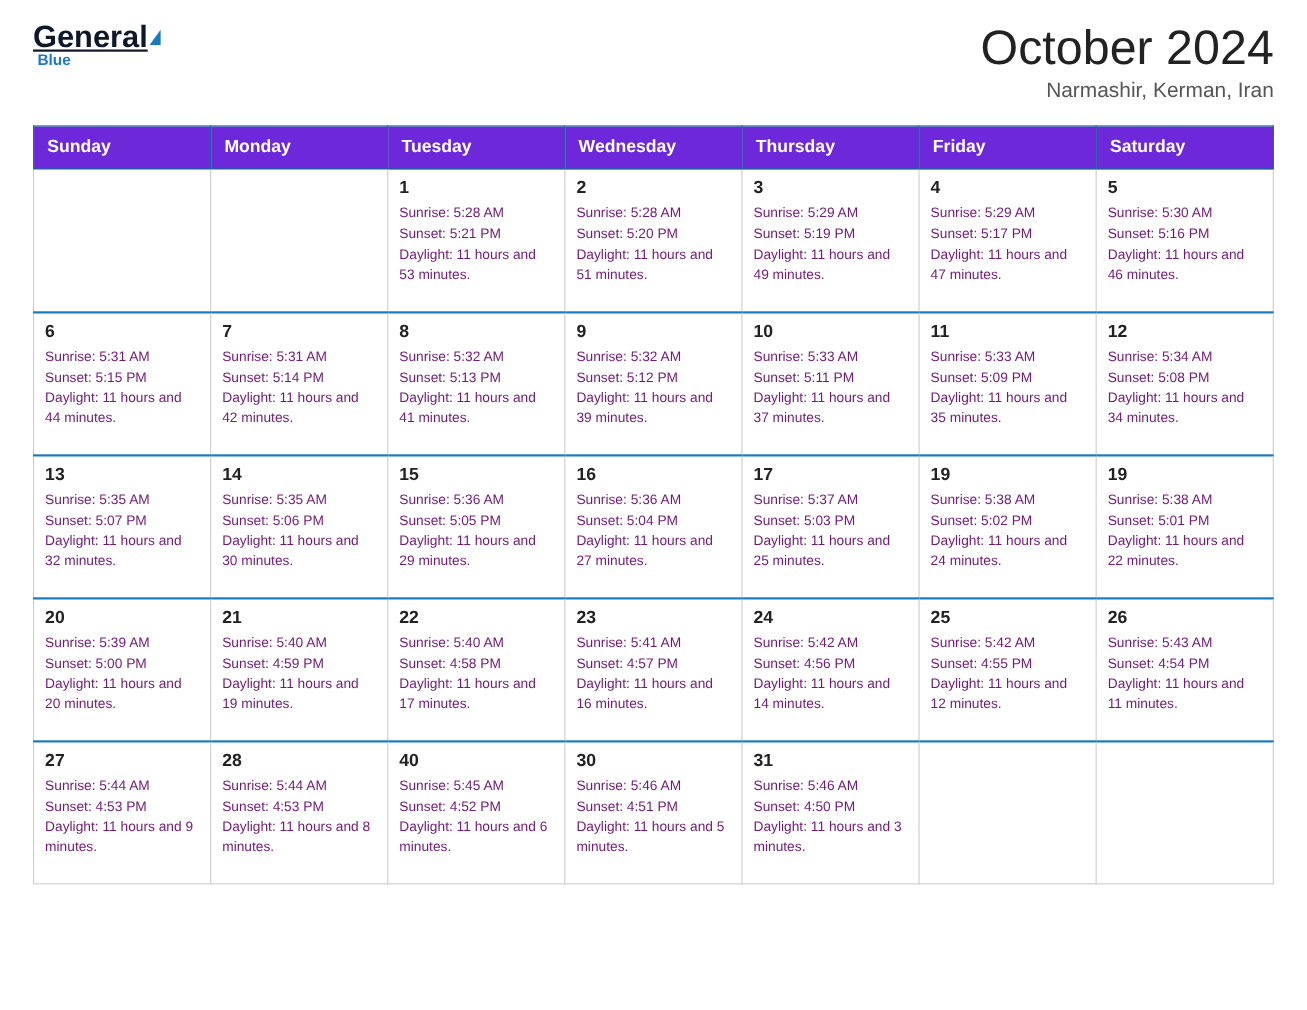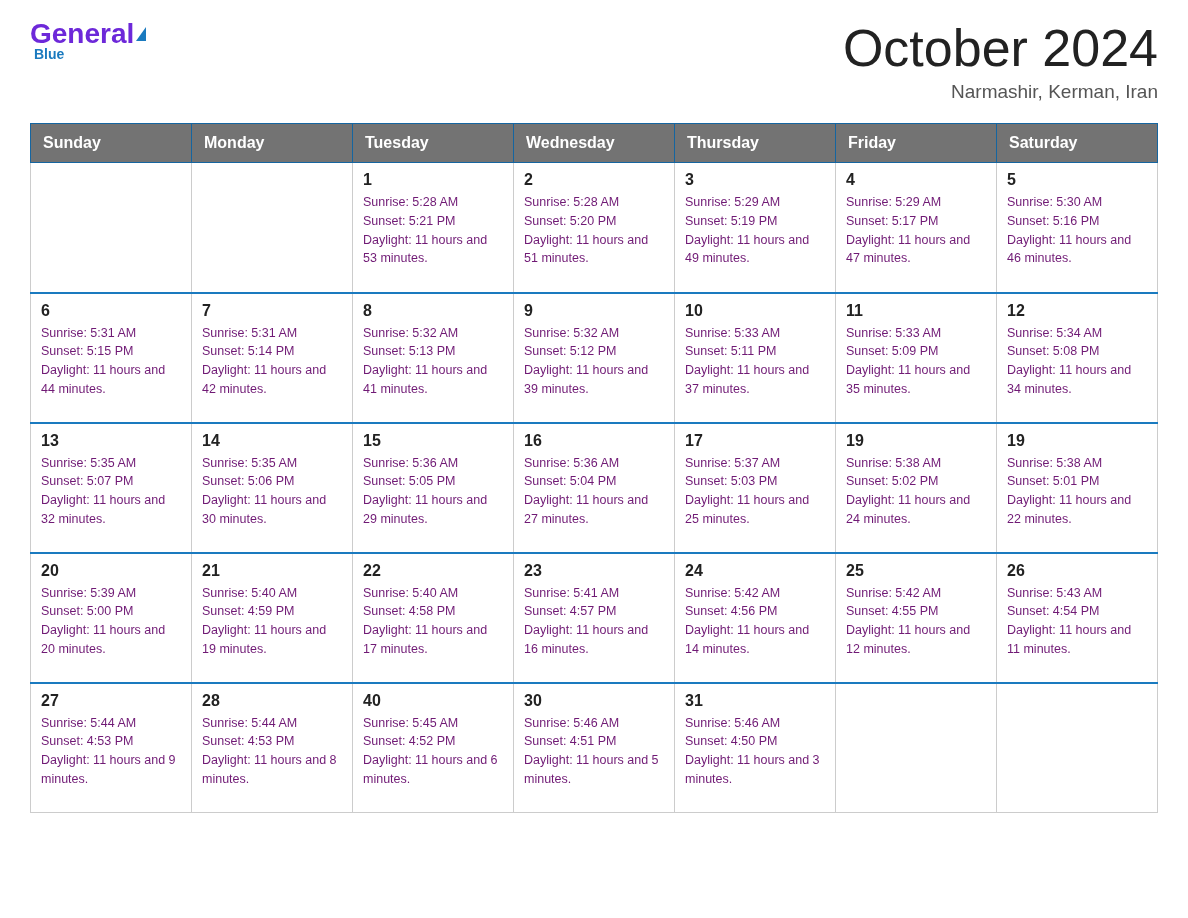--- a/index.html
+++ b/index.html
@@ -17,22 +17,23 @@
       margin-bottom: 20px;
     }
     .logo {
       display: flex;
       flex-direction: column;
       align-items: flex-start;
     }
     .logo-general {
       font-size: 28px;
       font-weight: bold;
-      color: #6d28d9;
+      color: #0f172a;
       line-height: 1;
+      text-decoration: underline;
     }
     .logo-triangle {
       display: inline-block;
       width: 0;
       height: 0;
       border-left: 10px solid transparent;
       border-bottom: 14px solid #1a7abf;
       margin-left: 2px;
       vertical-align: middle;
     }
@@ -40,37 +41,37 @@
       font-size: 14px;
       font-weight: bold;
       color: #1a7abf;
       margin-top: -2px;
       margin-left: 4px;
     }
     .title-block {
       text-align: right;
     }
     .month-title {
-      font-size: 52px;
+      font-size: 44px;
       font-weight: 300;
       color: #222;
       line-height: 1.1;
     }
     .location {
       font-size: 19px;
       color: #555;
       margin-top: 4px;
     }
     .calendar {
       width: 100%;
       border-collapse: collapse;
       border: 1px solid #aaa;
     }
     .calendar th {
-      background-color: #737373;
+      background-color: #6d28d9;
       color: white;
       font-size: 16px;
       font-weight: 600;
       padding: 10px 12px;
       text-align: left;
       border: 1px solid #1565a0;
     }
     .calendar td {
       vertical-align: top;
       padding: 8px 10px;

